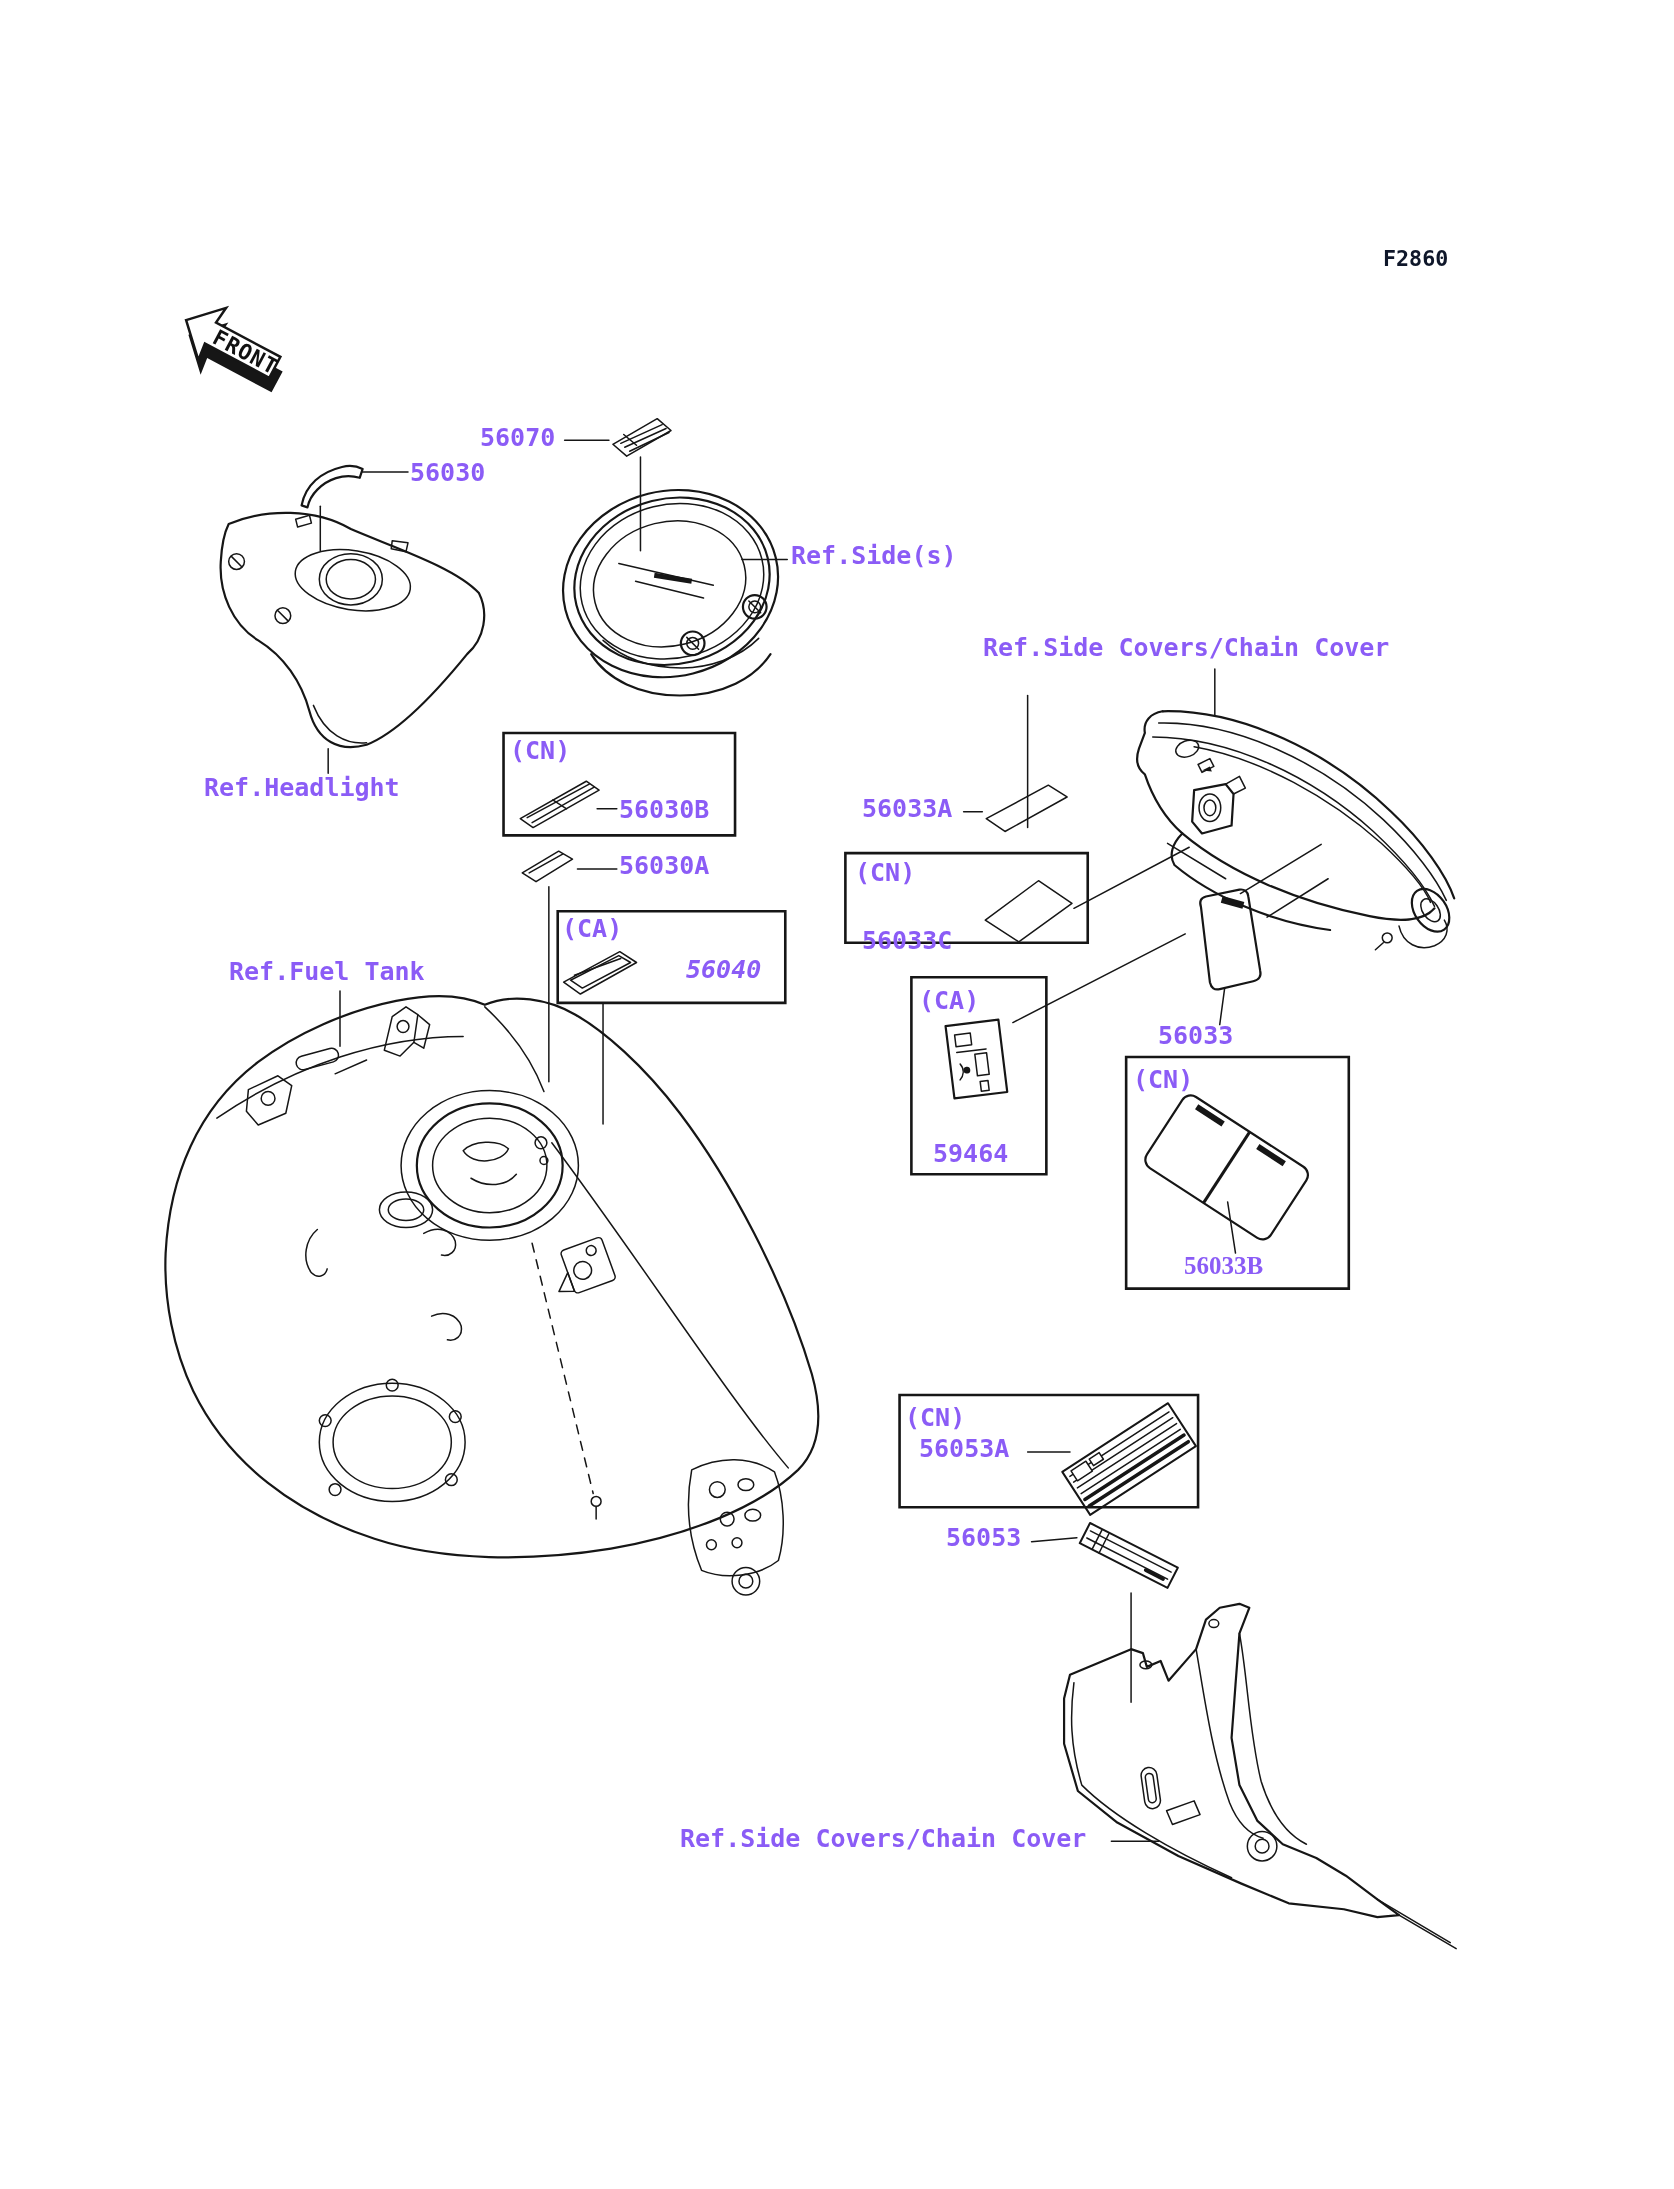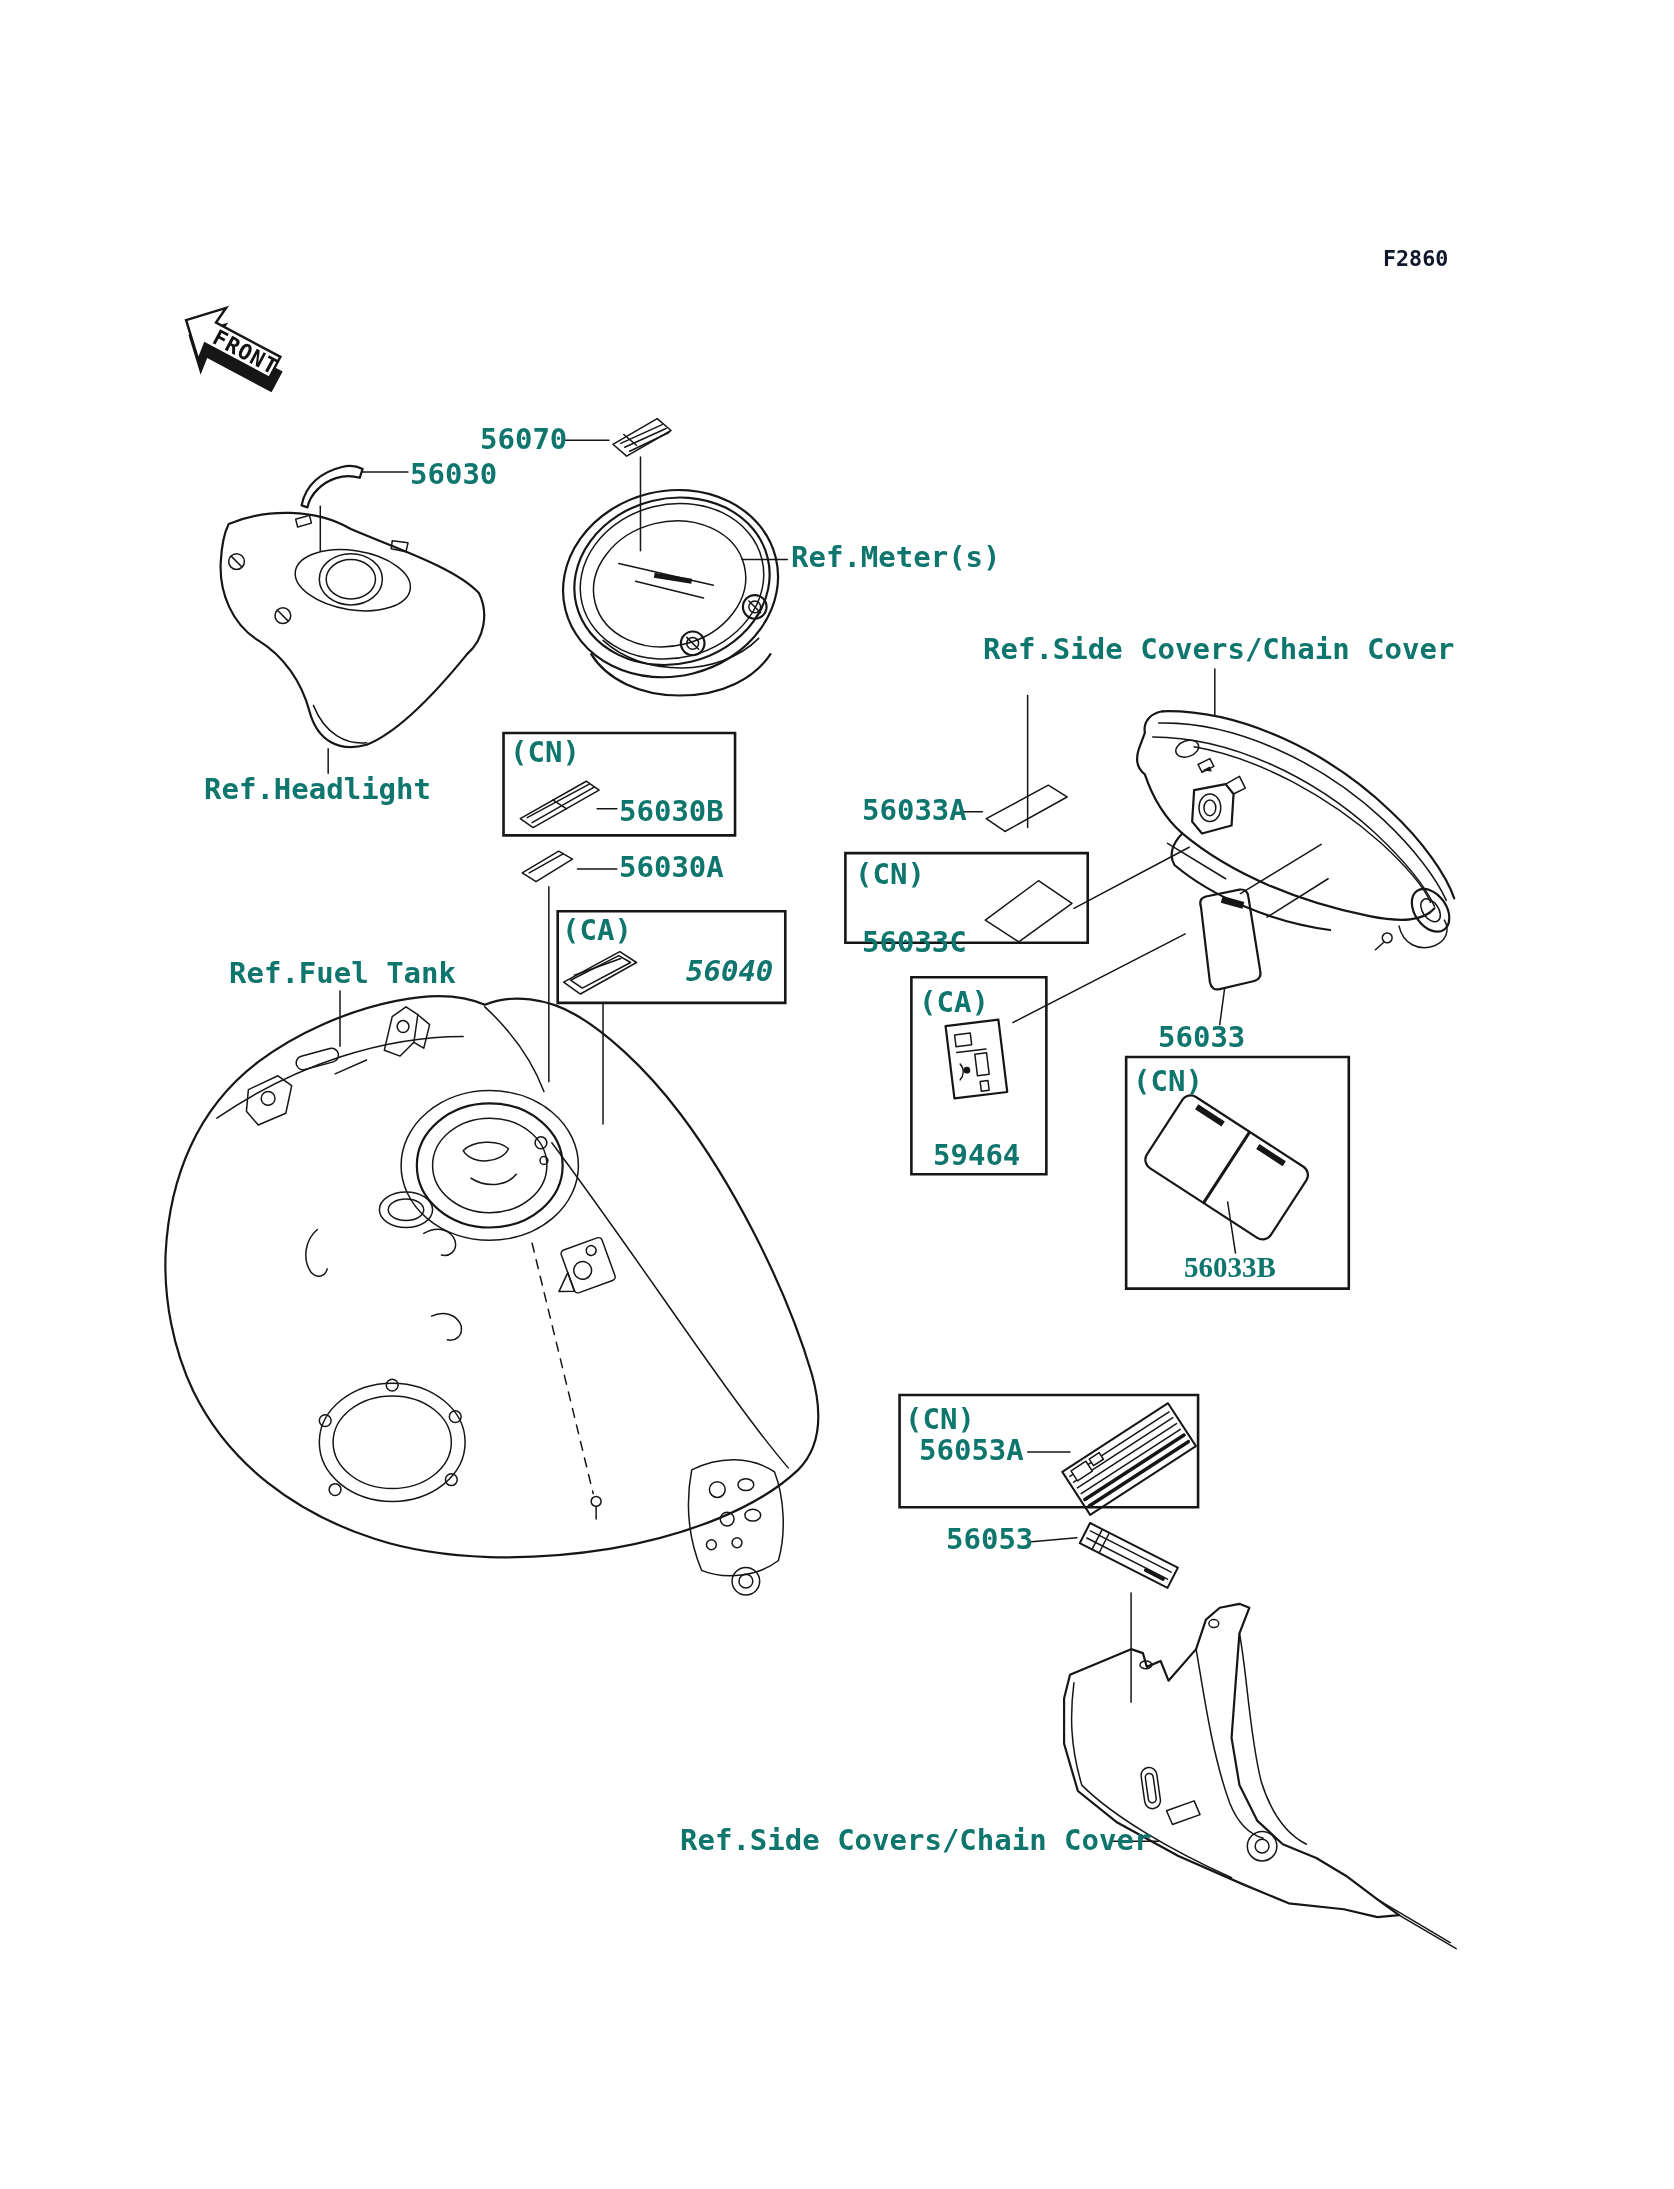--- a/index.html
+++ b/index.html
@@ -1,18 +1,18 @@
 <!DOCTYPE html>
 <html><head>
 <meta charset="utf-8">
 <style>
   html,body{margin:0;padding:0;background:#ffffff;}
   body{width:1675px;height:2190px;position:relative;font-family:"DejaVu Sans Mono","Liberation Mono",monospace;}
   #canvas{position:absolute;left:0;top:0;}
-  .lbl{position:absolute;font-weight:bold;font-size:29px;line-height:1;color:#0f766e;white-space:pre;letter-spacing:0px;}
+  .lbl{position:absolute;font-weight:bold;font-size:25px;line-height:1;color:#8b5cf6;white-space:pre;letter-spacing:0px;}
   .lbl-sm{position:absolute;font-weight:bold;font-size:21.7px;line-height:1;color:#0f172a;white-space:pre;}
   svg *{vector-effect:non-scaling-stroke;}
   .ln{stroke:#161616;fill:none;stroke-width:2.2;stroke-linecap:round;stroke-linejoin:round;}
   .ln-thin{stroke:#161616;fill:none;stroke-width:1.5;stroke-linecap:round;stroke-linejoin:round;}
   .ln-box{stroke:#161616;fill:none;stroke-width:2.6;}
   .fill-dark{fill:#161616;stroke:none;}
 </style>
 </head>
 <body>
 
@@ -278,18 +278,18 @@
 <div class="lbl" style="left:933px;top:1141px;">59464</div>
 
 <div class="lbl" style="left:1140px;top:1023px;margin-left:18px;">56033</div>
 <div class="lbl" style="left:1133px;top:1067px;">(CN)</div>
 <div class="lbl" style="left:1184px;top:1253px;font-family:Liberation Serif, serif;">56033B</div>
 
 <div class="lbl" style="left:905px;top:1405px;">(CN)</div>
 <div class="lbl" style="left:919px;top:1436px;">56053A</div>
 <div class="lbl" style="left:946px;top:1525px;">56053</div>
 
-<div class="lbl" style="left:791px;top:543px;">Ref.Meter(s)</div>
+<div class="lbl" style="left:791px;top:543px;">Ref.Side(s)</div>
 <div class="lbl" style="left:204px;top:775px;">Ref.Headlight</div>
 <div class="lbl" style="left:229px;top:959px;">Ref.Fuel Tank</div>
 <div class="lbl" style="left:983px;top:635px;">Ref.Side Covers/Chain Cover</div>
 <div class="lbl" style="left:680px;top:1826px;">Ref.Side Covers/Chain Cover</div>
 
 
 </body></html>

